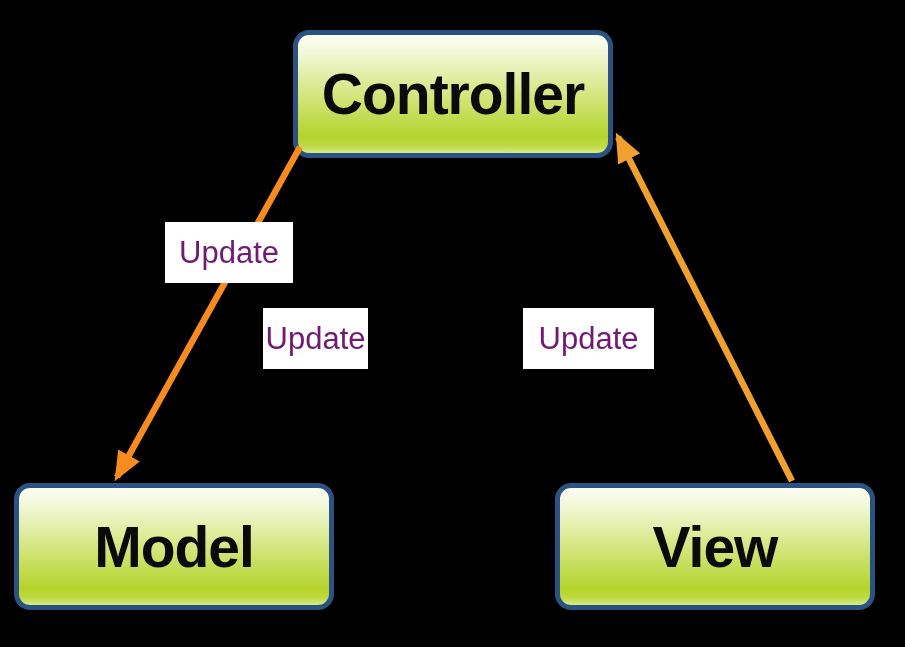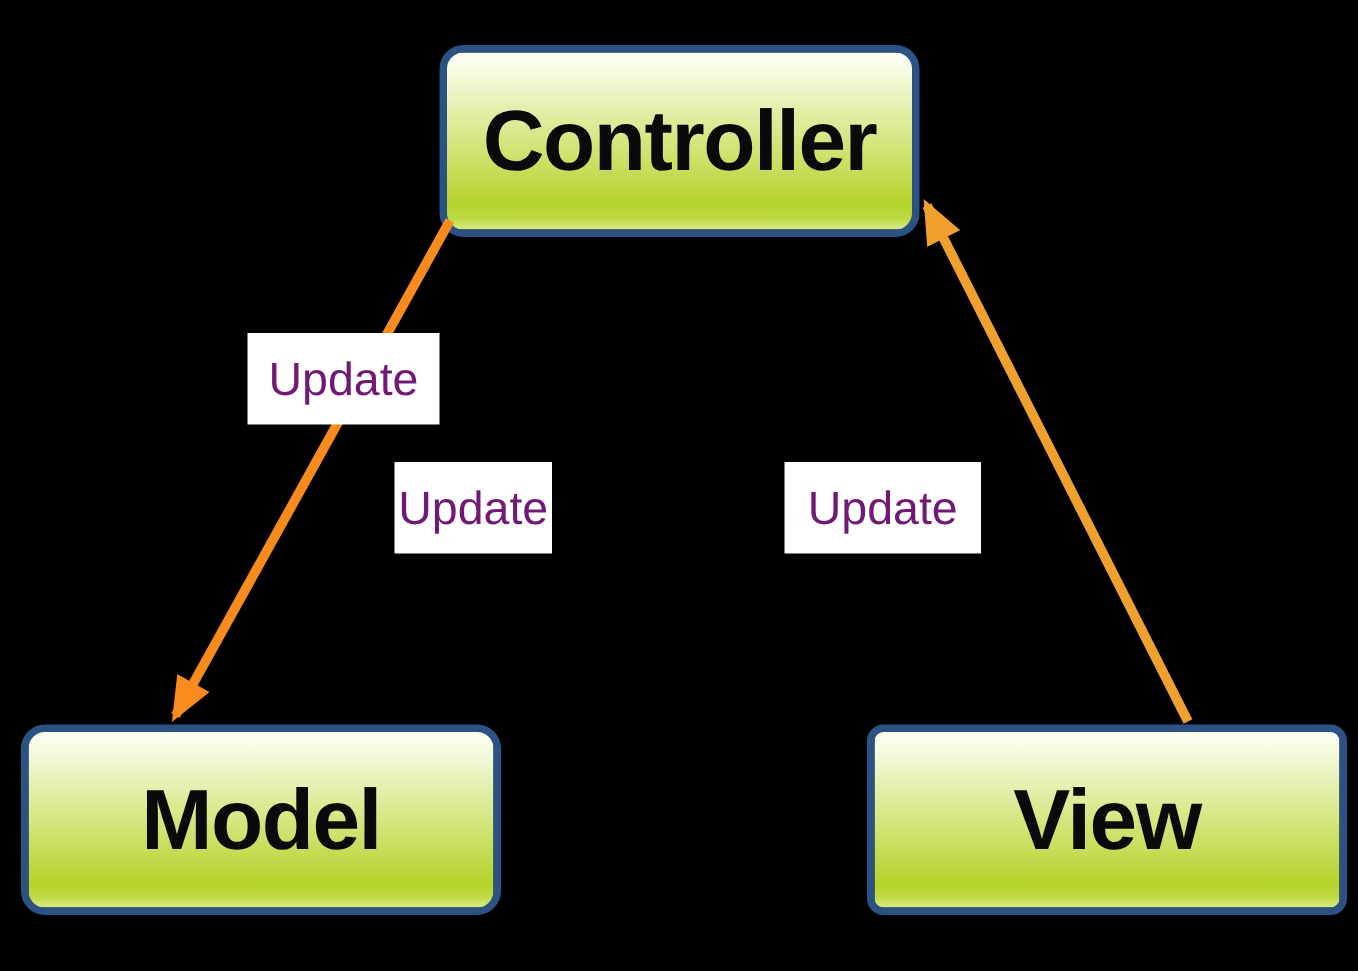--- a/index.html
+++ b/index.html
@@ -33,21 +33,21 @@
     z-index: 1;
   }
   .node-label {
     font-weight: bold;
     font-size: 57px;
     letter-spacing: -1px;
     color: #0A0A0A;
   }
   #node-controller { left: 293px; top: 30px;  width: 320px; height: 128px; }
   #node-model      { left: 14px;  top: 483px; width: 320px; height: 127px; }
-  #node-view       { left: 578px; top: 483px; width: 320px; height: 127px; border-radius: 11px; }
+  #node-view       { left: 555px; top: 483px; width: 320px; height: 127px; }
 
   .arrows-layer {
     position: absolute;
     left: 0; top: 0;
     width: 905px;
     height: 647px;
     z-index: 2;
     pointer-events: none;
   }
 

